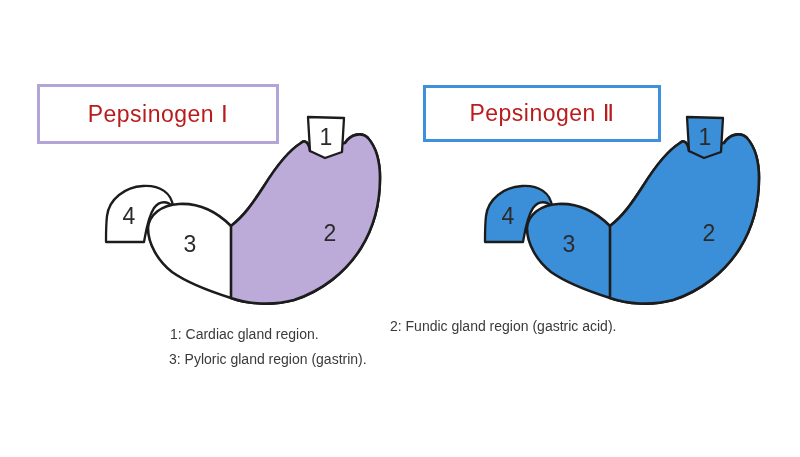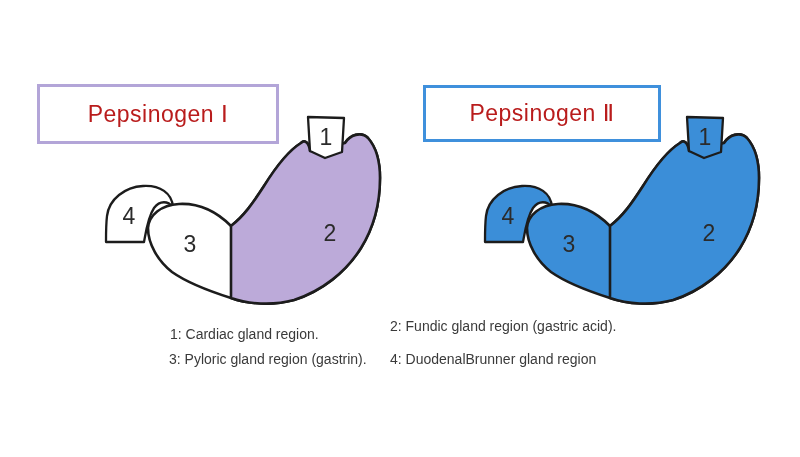--- a/index.html
+++ b/index.html
@@ -95,15 +95,14 @@
     <path class="outlined thin" d="M 213 12 L 249 13 L 247 47 L 230 53 L 215 46 Z" fill="#3b8ed8"></path>
     <text class="rlabel" x="231" y="40" text-anchor="middle">1</text>
     <text class="rlabel" x="235" y="136" text-anchor="middle">2</text>
     <text class="rlabel" x="95" y="147" text-anchor="middle">3</text>
     <text class="rlabel" x="34" y="119" text-anchor="middle">4</text>
   </svg>
 
   <div id="legend-1" class="legend-item">1: Cardiac gland region.</div>
   <div id="legend-2" class="legend-item">2: Fundic gland region (gastric acid).</div>
   <div id="legend-3" class="legend-item">3: Pyloric gland region (gastrin).</div>
-  <div id="legend-4" class="legend-item">4: DuodenalBrunner gland region</div>
 
 </div>
 
 </body></html>

